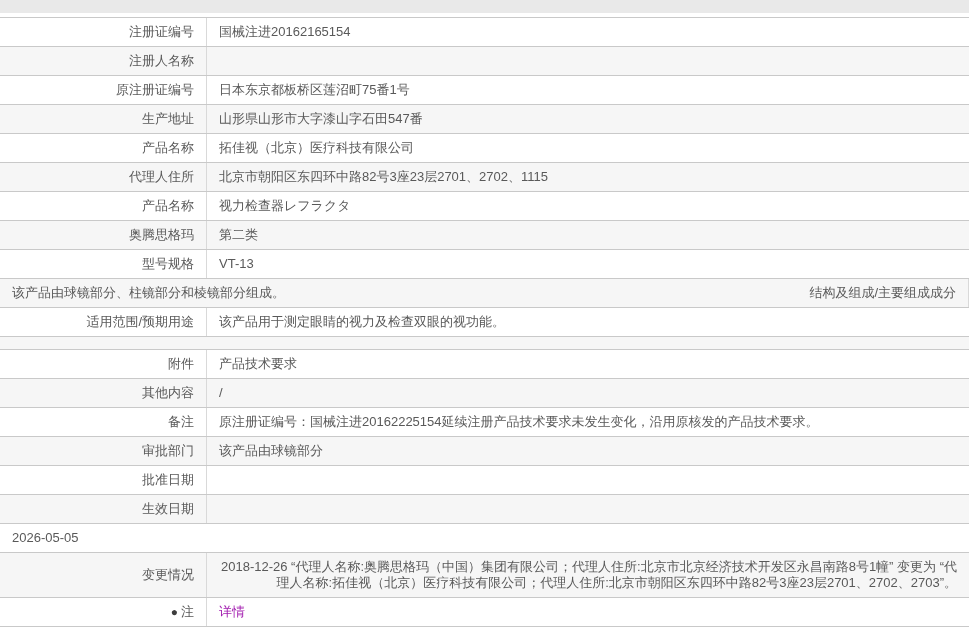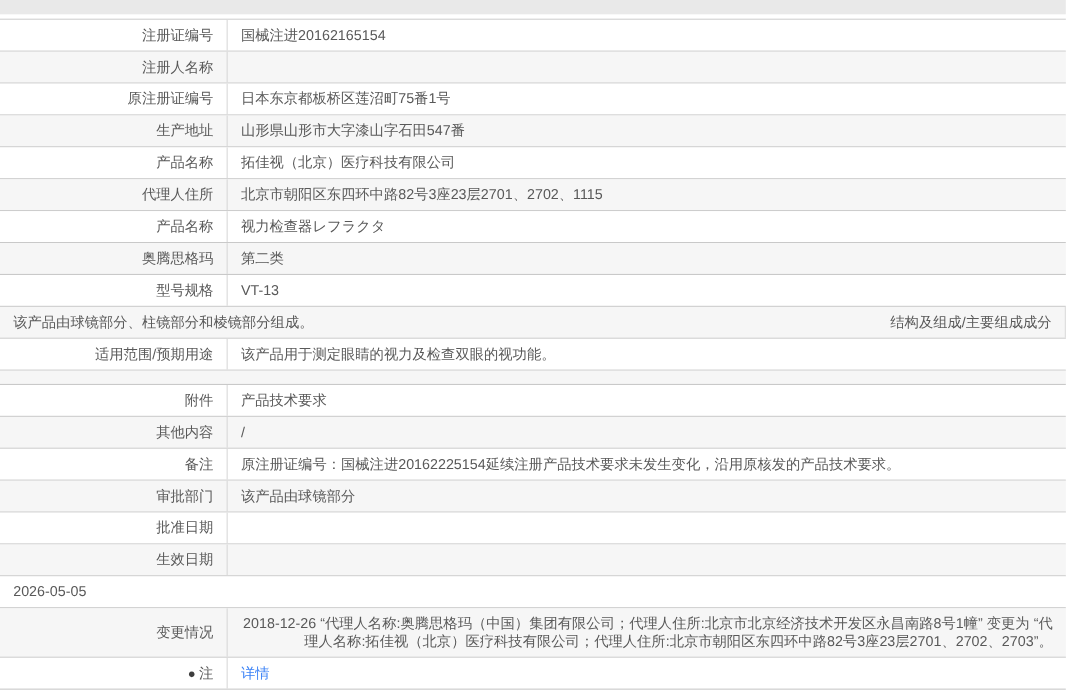--- a/index.html
+++ b/index.html
@@ -41,21 +41,21 @@
     align-items: center;
     justify-content: flex-end;
     text-align: right;
   }
   .value {
     flex: 1;
     display: flex;
     align-items: center;
   }
   .link {
-    color: #3b82f6;
+    color: #a21caf;
     text-decoration: none;
     cursor: pointer;
   }
   .bullet {
     color: #3d3d3d;
     font-size: 12px;
     margin-right: 3px;
     line-height: 16px;
   }
 </style>

